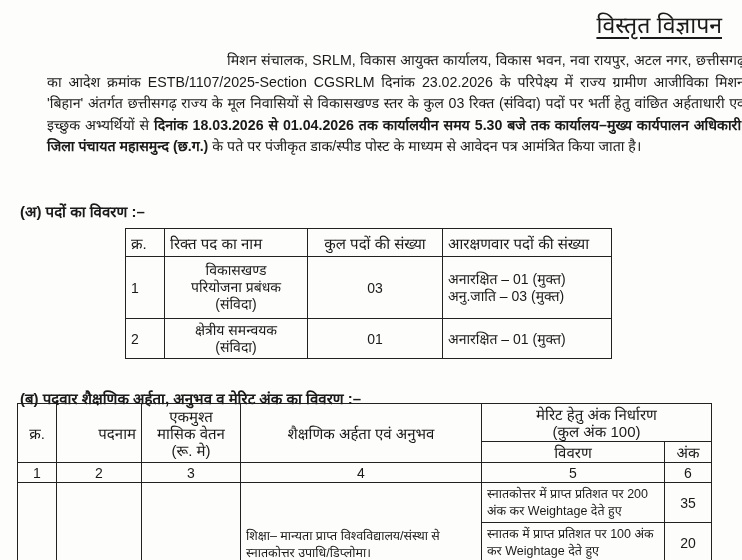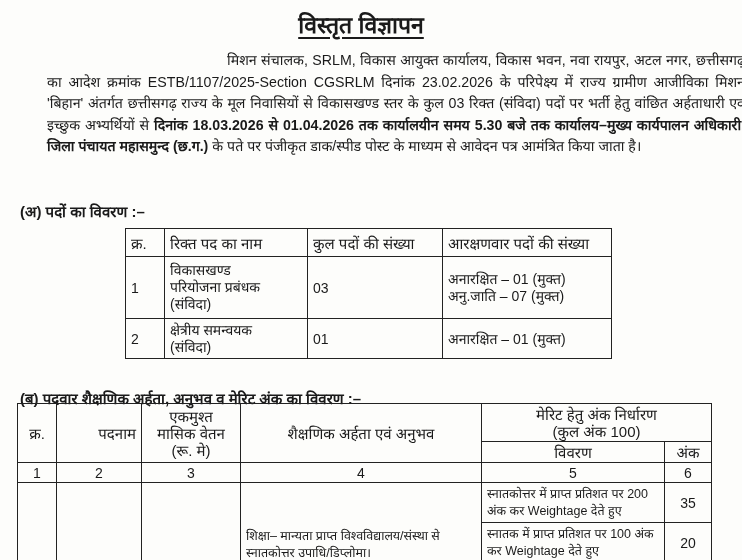--- a/index.html
+++ b/index.html
@@ -5,40 +5,40 @@
   html, body { margin: 0; padding: 0; }
   body {
     width: 742px; height: 560px; overflow: hidden;
     background: #fdfdfb;
     font-family: "Liberation Sans", "DejaVu Sans", sans-serif;
     color: #1a1a1a;
     position: relative;
   }
   .title {
     position: absolute; top: 8px; left: 0; width: 722px;
-    text-align: center; font-size: 23px; font-weight: bold;
+    text-align: right; font-size: 23px; font-weight: normal;
   }
   .title span { text-decoration: underline; text-underline-offset: 4px; }
   .para {
     position: absolute; left: 20px; top: 50px; width: 698px;
     font-size: 14.2px; line-height: 21.5px; text-align: justify; margin-left: 27px;
   }
   .para .indent { display: inline-block; width: 180px; }
   .para b { font-weight: bold; }
   .sec {
     position: absolute; left: 20px; font-size: 15px; font-weight: bold;
   }
   table { border-collapse: collapse; position: absolute; }
   td, th {
     border: 1.3px solid #222; padding: 0 5px;
     font-size: 14px; font-weight: normal; vertical-align: middle;
   }
   th { font-size: 15px; }
   #t1 { left: 125px; top: 228px; width: 487px; }
-  #t1 td, #t1 th { text-align: left; }
+  #t1 td, #t1 th { text-align: center; }
   #t1 .l { text-align: left; }
   #t2 { left: 17px; top: 403px; width: 695px; }
   #t2 td, #t2 th { text-align: center; }
   .small { font-size: 12.5px; line-height: 17px; text-align: left !important; }
   .lh { line-height: 17px; }
 </style>
 </head>
 <body>
 
 <div class="title"><span>विस्तृत विज्ञापन</span></div>
@@ -58,21 +58,21 @@
   <tr style="height:62px;">
     <td class="l">1</td>
     <td class="lh">
           <div>विकासखण्ड</div>
           <div>परियोजना प्रबंधक</div>
           <div>(संविदा)</div>
         </td>
     <td>03</td>
     <td class="l lh">
           <div>अनारक्षित – 01 (मुक्त)</div>
-          <div>अनु.जाति – 07 (मुक्त)</div>
+          <div>अनु.जाति – 03 (मुक्त)</div>
         </td>
   </tr>
   <tr style="height:40px;">
     <td class="l">2</td>
     <td class="lh">
           <div>क्षेत्रीय समन्वयक</div>
           <div>(संविदा)</div>
         </td>
     <td>01</td>
     <td class="l">अनारक्षित – 01 (मुक्त)</td>

